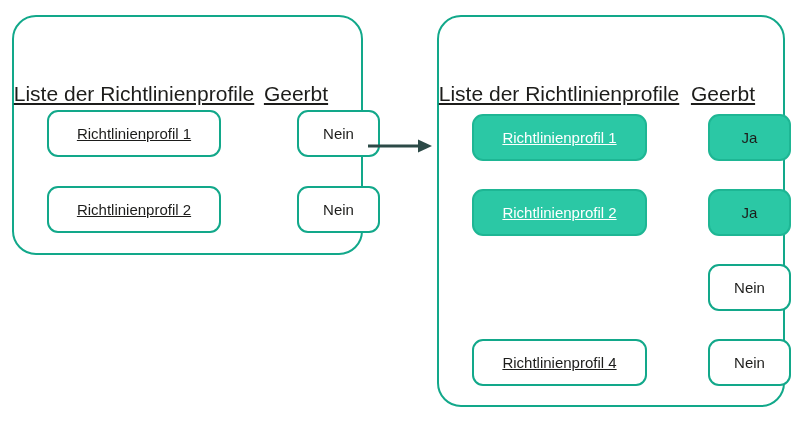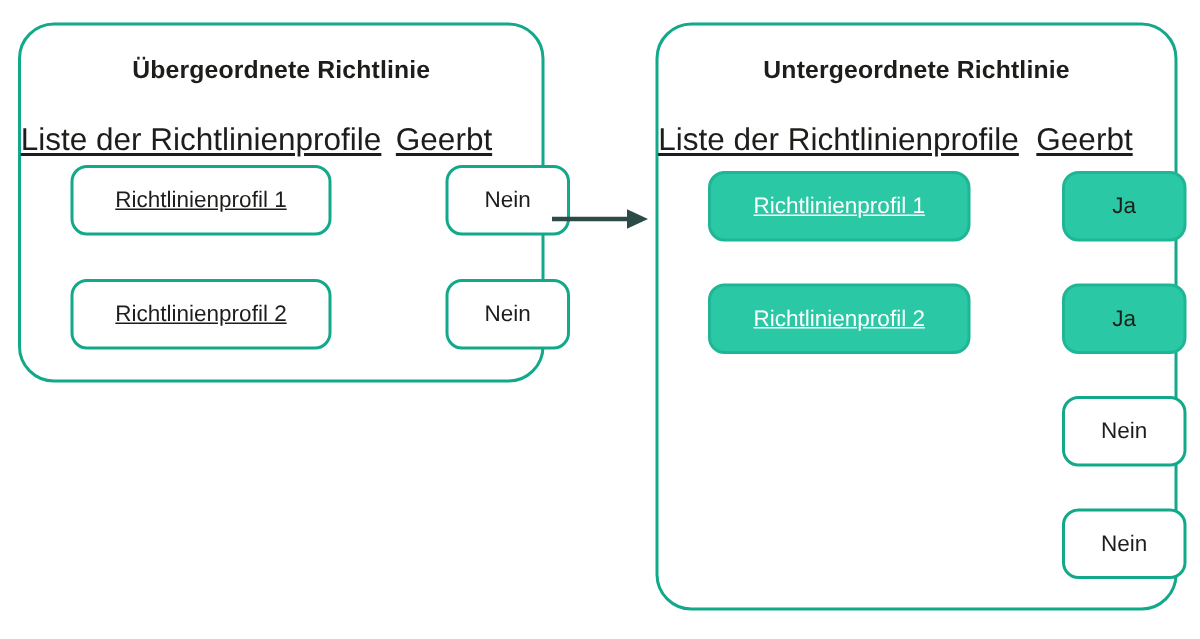--- a/index.html
+++ b/index.html
@@ -61,21 +61,20 @@
   .pbox.filled{color:var(--text-light);}
   .ibox.filled{color:var(--text-dark);}
   .arrow{position:absolute;left:368px;top:138px;width:64px;height:16px;line-height:0;}
 </style>
 </head>
 <body>
 
 <div class="canvas">
 
   <section class="panel panel-parent">
-    <h2 class="title">Übergeordnete Richtlinie</h2>
     <div class="hdr hdr-profiles">Liste der Richtlinienprofile</div>
     <div class="hdr hdr-inherited">Geerbt</div>
     <div class="rows">
         <div class="row" style="top: 93px;">
           <div class="pbox">Richtlinienprofil 1</div>
           <div class="ibox">Nein</div>
         </div>
         <div class="row" style="top: 169px;">
           <div class="pbox">Richtlinienprofil 2</div>
           <div class="ibox">Nein</div>
@@ -84,34 +83,34 @@
   </section>
 
   <div class="arrow">
     <svg width="64" height="16" viewBox="0 0 64 16" aria-hidden="true">
       <line x1="0" y1="8" x2="52" y2="8" stroke="var(--arrow-color)" stroke-width="3"></line>
       <path d="M50 1.5 L64 8 L50 14.5 Z" fill="var(--arrow-color)"></path>
     </svg>
   </div>
 
   <section class="panel panel-child">
-    <h2 class="title">Untergeordnete Richtlinie</h2>
     <div class="hdr hdr-profiles">Liste der Richtlinienprofile</div>
     <div class="hdr hdr-inherited">Geerbt</div>
     <div class="rows">
         <div class="row" style="top: 97px;">
           <div class="pbox filled">Richtlinienprofil 1</div>
           <div class="ibox filled">Ja</div>
         </div>
         <div class="row" style="top: 172px;">
           <div class="pbox filled">Richtlinienprofil 2</div>
           <div class="ibox filled">Ja</div>
         </div>
         <div class="row" style="top: 247px;">
           <div class="ibox">Nein</div>
         </div>
         <div class="row" style="top: 322px;">
+          <div class="pbox">Richtlinienprofil 4</div>
           <div class="ibox">Nein</div>
         </div>
       </div>
   </section>
 
 </div>
 
 </body></html>

